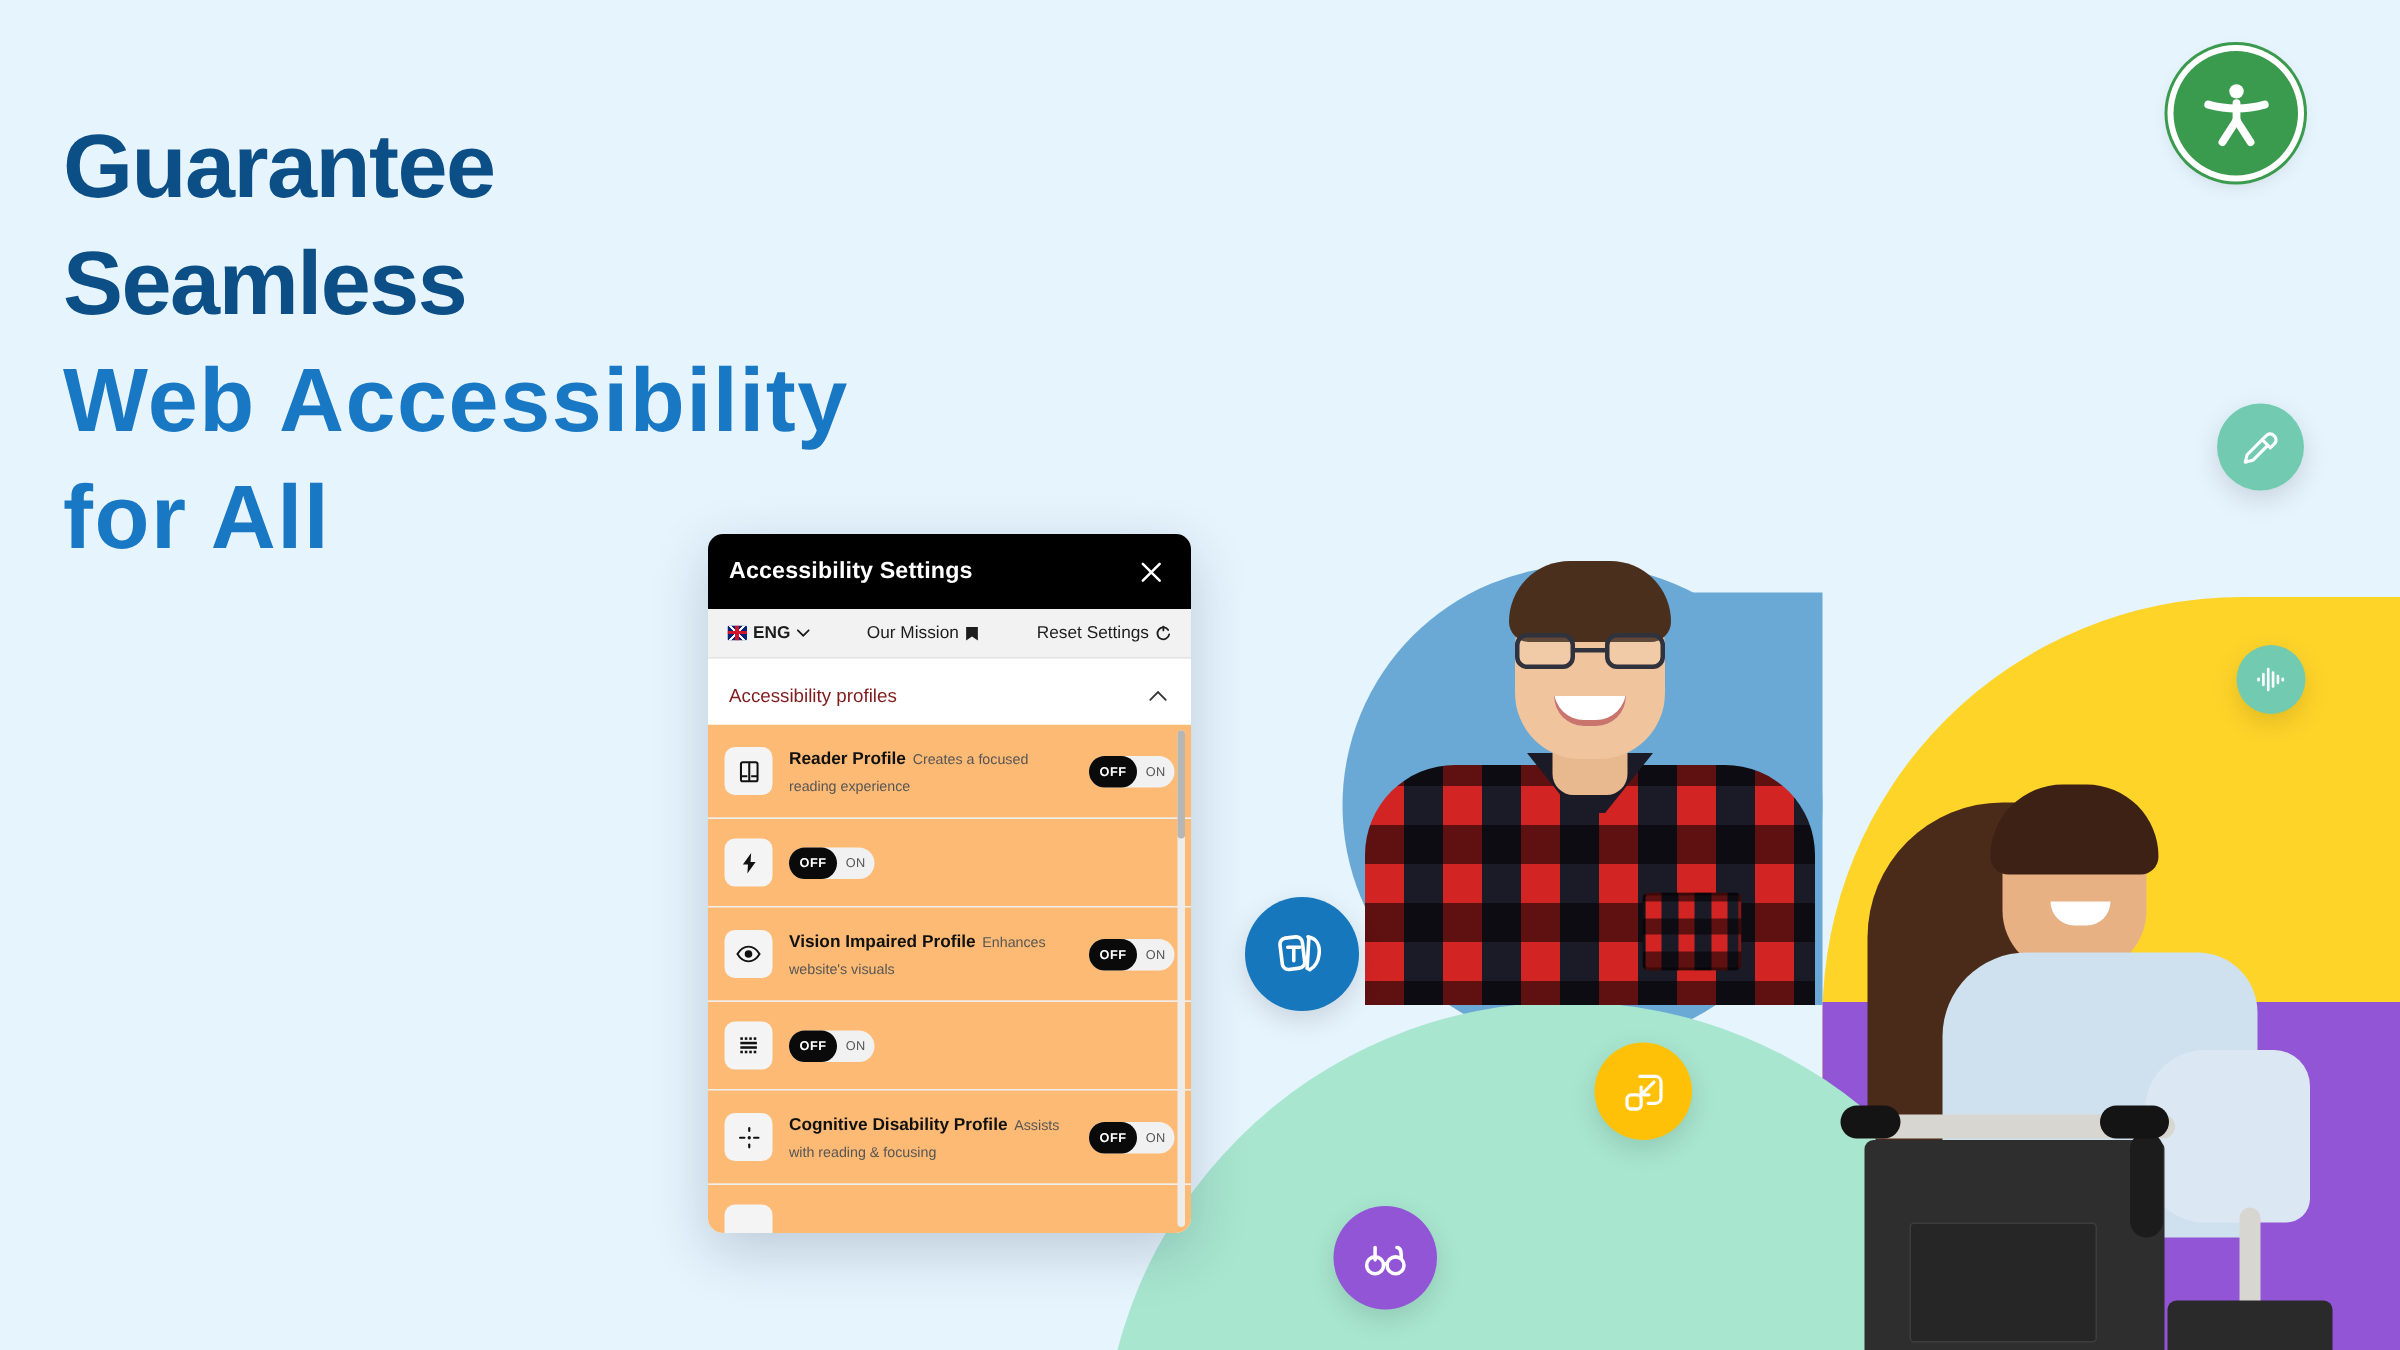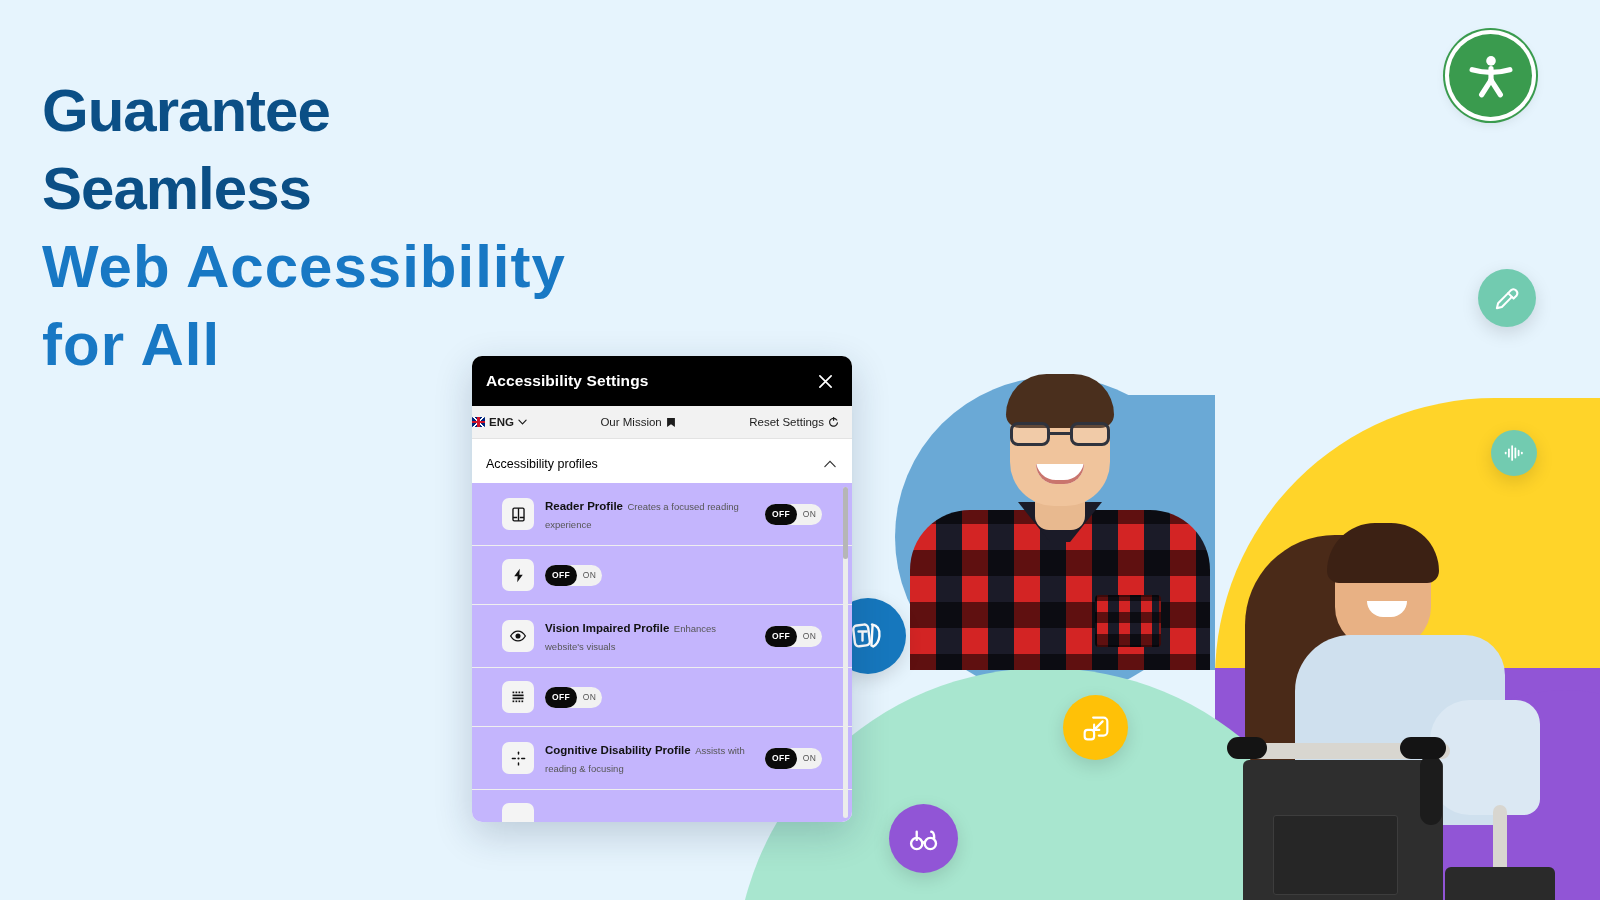--- a/index.html
+++ b/index.html
@@ -182,21 +182,21 @@
   .headline {
     position:absolute; left:42px; top:72px; width:760px;
     font-weight:bold; font-size:60px; line-height:78px;
     letter-spacing:-1px;
   }
   .headline .l1, .headline .l2 { color:#0b4f86; display:block; }
   .headline .l3, .headline .l4 { color:#1878c4; display:block; letter-spacing:1px; }
 
   
   .panel {
-    position:absolute; left:472px; top:356px; width:380px; height:466px;
+    position:absolute; left:472px; top:356px; width:322px; height:466px;
     background:#fff; border-radius:10px;
     box-shadow:0 12px 38px rgba(20,40,70,.20);
     overflow:hidden;
     display:flex; flex-direction:column;
   }
   .panel-header {
     background:#000; color:#fff; height:50px; flex:0 0 50px;
     display:flex; align-items:center; justify-content:space-between;
     padding:0 14px;
   }
@@ -206,48 +206,48 @@
     cursor:pointer; color:#fff;
   }
 
   .panel-toolbar {
     height:33px; flex:0 0 33px; background:#f2f2f2;
     display:flex; align-items:center;
     font-size:11.5px; color:#1d1d1d;
     border-bottom:1px solid #e3e3e3;
   }
   .tb-item { display:flex; align-items:center; gap:4px; cursor:pointer; white-space:nowrap; }
-  .tb-lang { font-weight:bold; }
+  .tb-lang { padding-left:13px; font-weight:bold; }
   .tb-mission { margin-left:auto; }
   .tb-reset { margin-left:auto; padding-right:13px; }
   .flag-uk {
     width:13px; height:10px; border-radius:1px; flex:0 0 13px;
     background:
       linear-gradient(to bottom, transparent 40%, #cf142b 40% 60%, transparent 60%),
       linear-gradient(to right, transparent 40%, #cf142b 40% 60%, transparent 60%),
       linear-gradient(45deg, transparent 45%, #fff 45% 55%, transparent 55%),
       linear-gradient(-45deg, transparent 45%, #fff 45% 55%, transparent 55%),
       #00247d;
   }
 
   .panel-section-head {
     display:flex; align-items:center; justify-content:space-between;
-    padding:18px 16px 12px 14px; font-size:12.5px; color:#000000;
+    padding:18px 16px 12px 14px; font-size:12.5px; color:#7f1d1d;
     cursor:pointer;
   }
 
   .panel-scroll {
     flex:1 1 auto; overflow:hidden; position:relative;
   }
   .profiles { padding:0 0 0 0; }
 
   .profile-row {
     display:flex; align-items:center; gap:11px;
-    padding:13px 30px; border-top:1px solid #efefef;
-    background:#c4b5fd;
+    padding:13px 11px; border-top:1px solid #efefef;
+    background:#fdba74;
   }
   .profile-row:first-child { border-top:none; }
   .profile-icon {
     flex:0 0 32px; width:32px; height:32px; border-radius:7px; background:#f4f4f4;
     display:flex; align-items:center; justify-content:center; color:#111;
   }
   .profile-text { flex:1 1 auto; min-width:0; }
   .profile-name { font-size:11.5px; font-weight:bold; color:#111; line-height:14px; }
   .profile-desc { font-size:9.5px; color:#565656; line-height:13px; margin-top:1px; }
 

